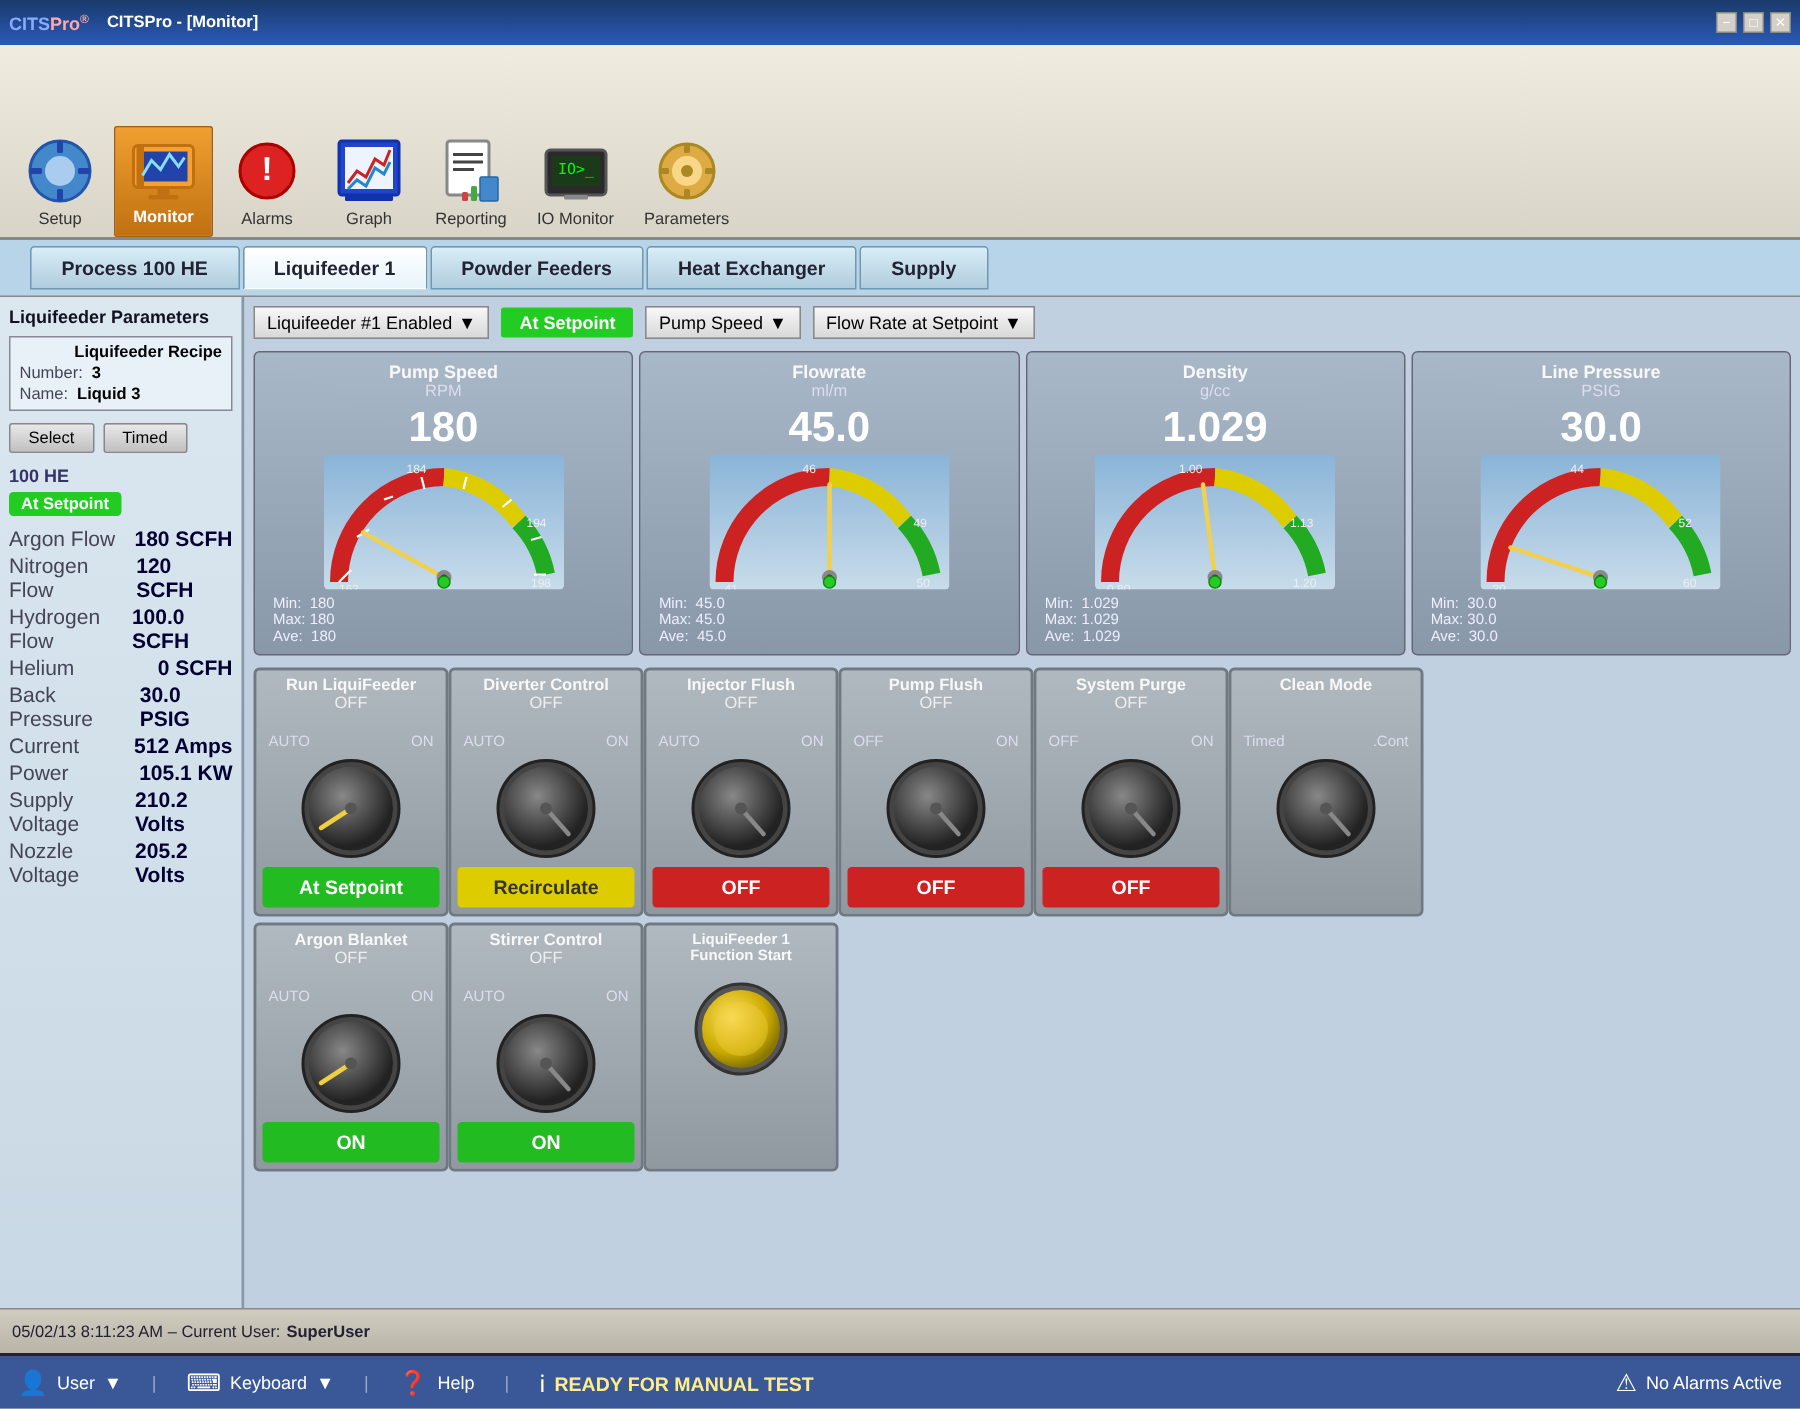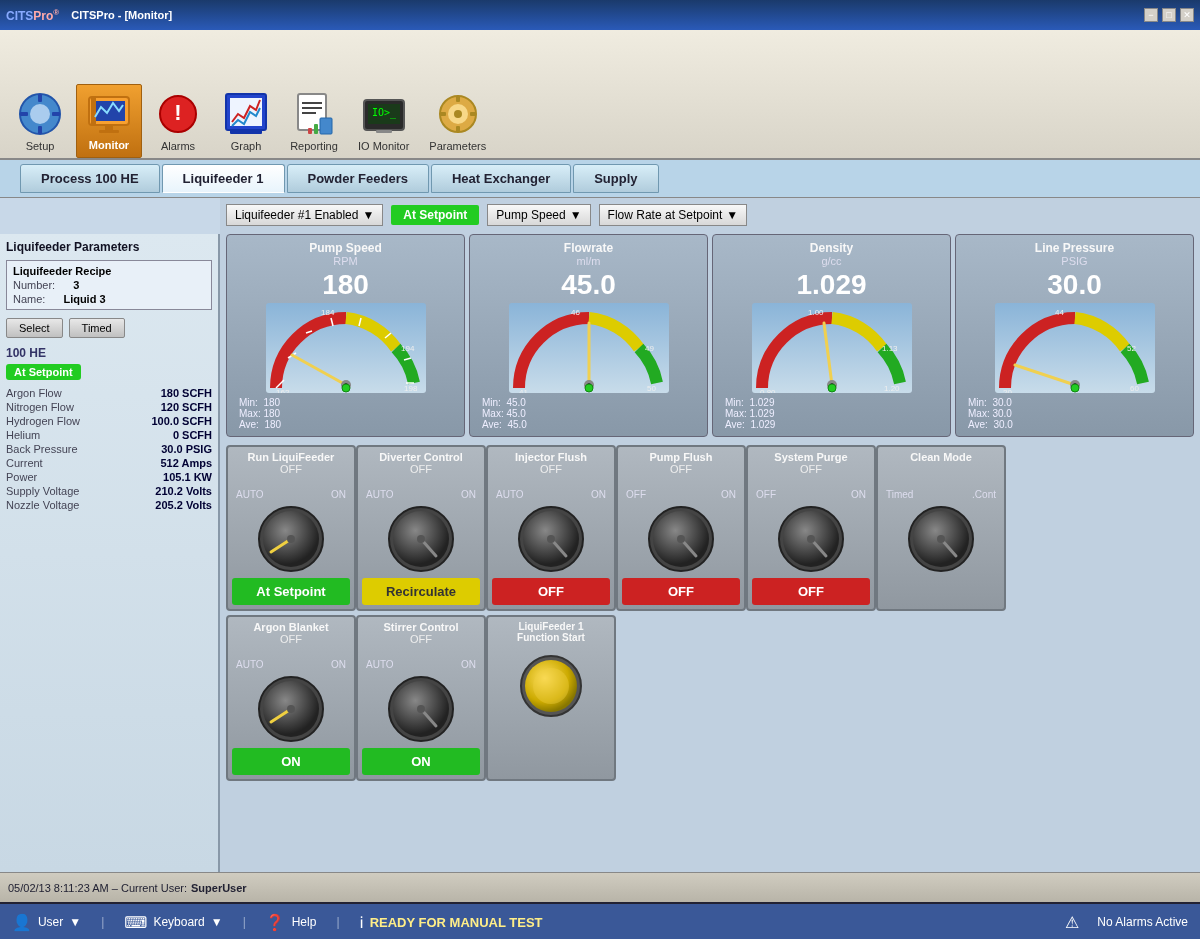--- a/index.html
+++ b/index.html
@@ -80,41 +80,41 @@
     
     .main-content {
       display: flex;
       background: #c8d8e8;
       height: calc(939px - 22px - 130px - 45px - 30px - 38px);
       overflow: hidden;
     }
 
     
     .left-panel {
-      width: 220px;
+      width: 163px;
       background: linear-gradient(to bottom, #dce8f0, #c8d8e4);
       border-right: 2px solid #8898a8;
       padding: 6px;
       flex-shrink: 0;
-      margin-top: 36px;
     }
     .left-panel-title {
       font-weight: bold;
       font-size: 12px;
       margin-bottom: 6px;
       color: #112;
     }
     .recipe-box {
       background: #e8f0f8;
       border: 1px solid #889;
       padding: 4px 6px;
       margin-bottom: 8px;
+      text-align: right;
     }
     .recipe-box .recipe-title { font-weight: bold; font-size: 11px; }
-    .recipe-row { display: flex; gap: 18px; font-size: 11px; margin-top: 2px; }
+    .recipe-row { display: flex; gap: 6px; font-size: 11px; margin-top: 2px; }
     .recipe-label { color: #445; }
     .recipe-value { font-weight: bold; }
     .btn-row { display: flex; gap: 6px; margin-top: 6px; }
     .btn-small {
       padding: 3px 12px;
       background: linear-gradient(to bottom, #e8e8e8, #c0c0c0);
       border: 1px solid #888;
       border-radius: 2px;
       cursor: pointer;
       font-size: 11px;
@@ -131,21 +131,21 @@
       color: white;
       font-weight: bold;
       font-size: 11px;
       padding: 2px 8px;
       border-radius: 3px;
       margin-bottom: 6px;
     }
     .param-row {
       display: flex;
       justify-content: space-between;
-      font-size: 11px;
+      font-size: 14px;
       padding: 1px 0;
       color: #112;
     }
     .param-value { font-weight: bold; color: #003; }
 
     
     .right-panel {
       flex: 1;
       background: #c0d0e0;
       padding: 6px;
@@ -269,21 +269,21 @@
       display: flex;
       align-items: center;
       gap: 6px;
       color: white;
       font-size: 12px;
       cursor: pointer;
     }
     .footer-icon { font-size: 16px; }
     .footer-sep { color: #99aacc; }
     .ready-text { color: #ffee88; font-weight: bold; font-size: 13px; }
-    .no-alarms { color: white; font-size: 12px; margin-left: 12px; }
+    .no-alarms { color: white; font-size: 12px; }
   </style>
 </head>
 <body>
 
 <div class="title-bar">
   <div class="title-bar-left">
     <span style="font-weight:bold; font-size:12px;">
       <span style="color:#88aaff;">CITS</span><span style="color:#ffaaaa;">Pro</span><sup style="font-size:8px; color:#ffaaaa;">®</sup>
     </span>
     <span style="margin-left:8px;font-weight:bold;">CITSPro  - [Monitor]</span>

